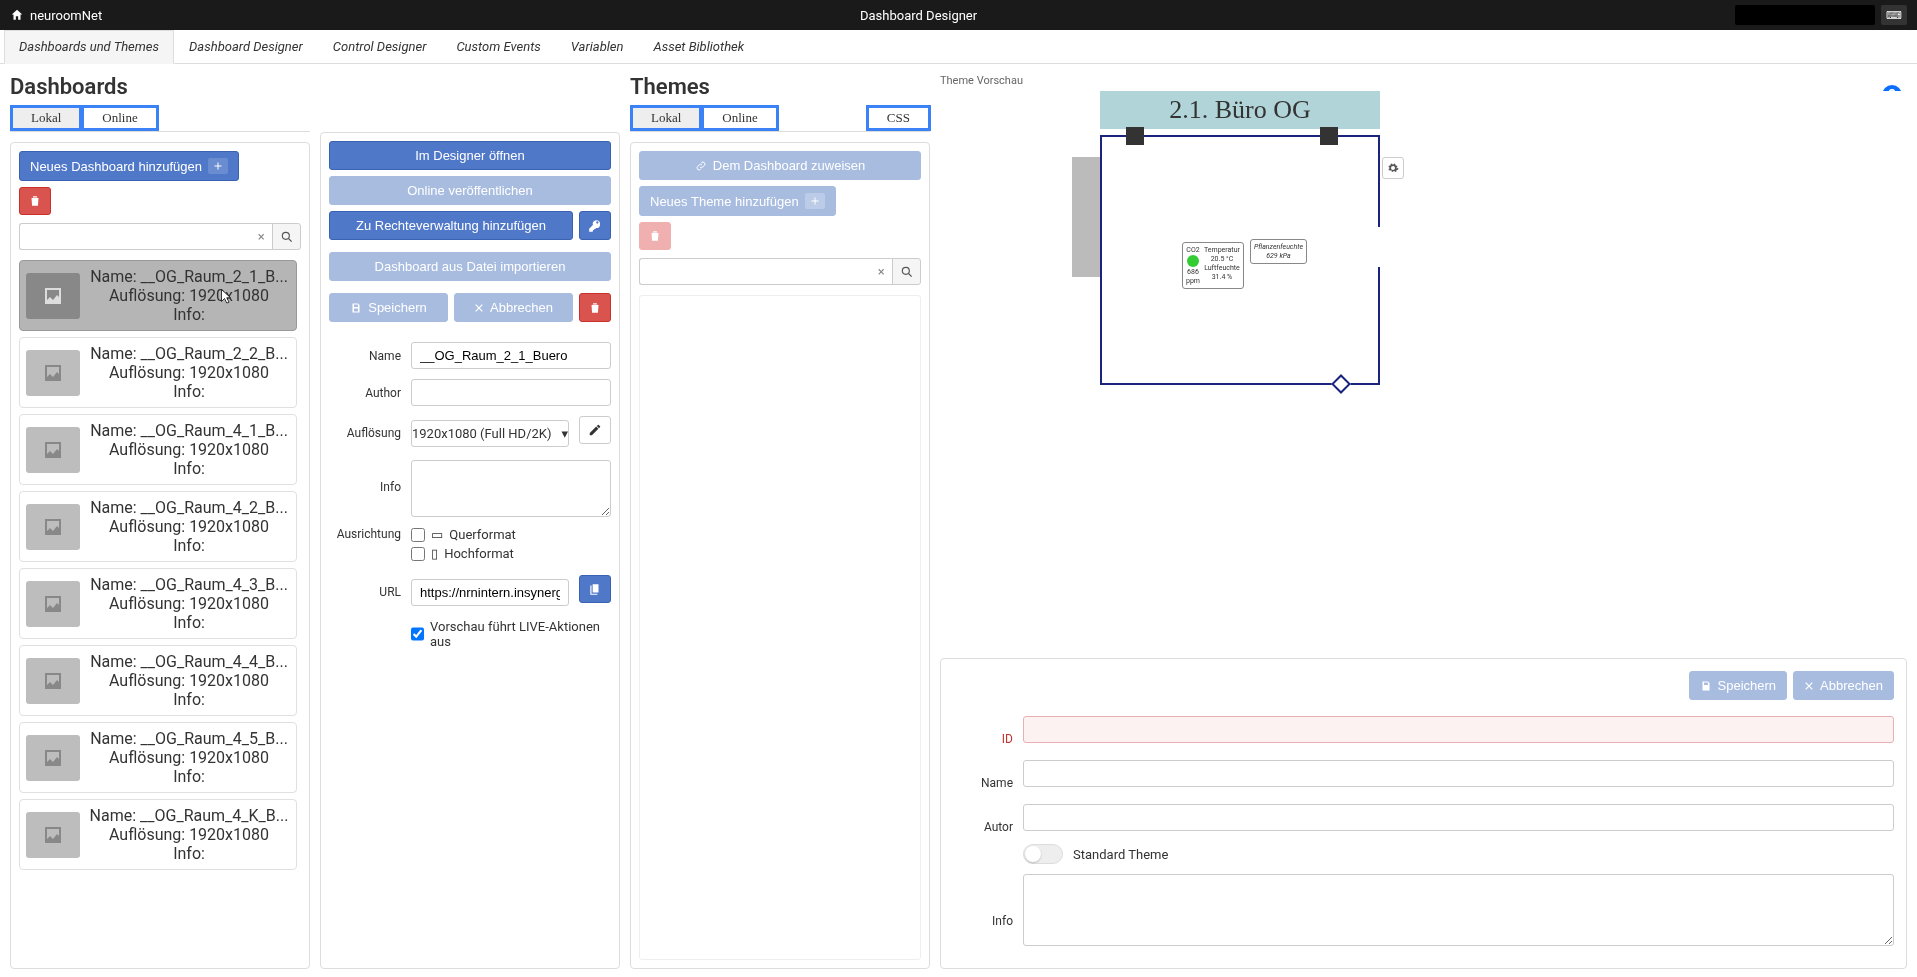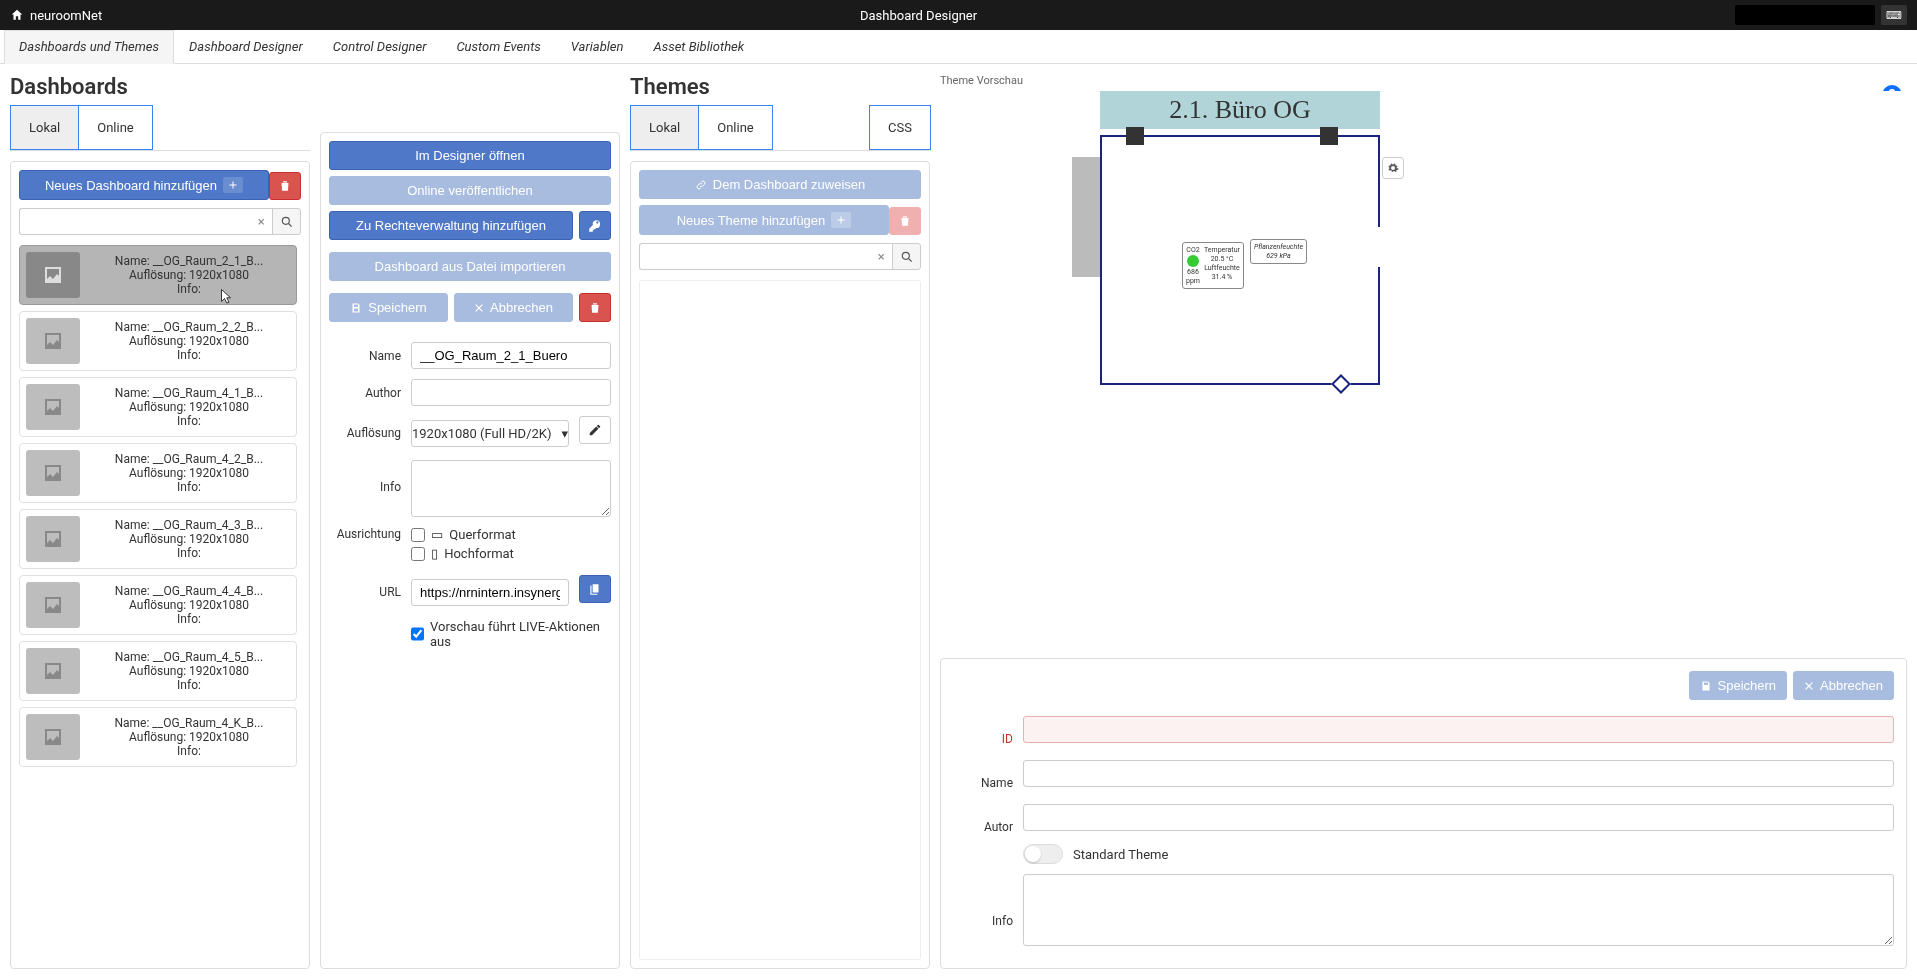--- a/index.html
+++ b/index.html
@@ -14,43 +14,43 @@
 .tabbar .tab { padding: 8px 14px; border: 1px solid transparent; cursor: pointer; color: #333; font-style: italic; }
 .tabbar .tab.active { background: #f5f5f5; border: 1px solid #ddd; border-bottom-color: #f5f5f5; margin-bottom: -1px; }
 .main { display: flex; gap: 10px; padding: 10px; height: calc(100vh - 62px); }
 .col { display: flex; flex-direction: column; }
 .col-dashboards { width: 300px; }
 .col-editor { width: 300px; }
 .col-themes { width: 300px; }
 .col-preview { flex: 1; }
 h2 { font-size: 22px; font-weight: 600; margin-bottom: 6px; }
 .sub-tabs { display: flex; border-bottom: 1px solid #ddd; margin-bottom: 10px; }
-.sub-tabs .stab { padding: 14px 18px; border: 1px solid #3b82f6; background: #fff; cursor: pointer; margin-right: -1px; }
+.sub-tabs .stab { padding: 2px 18px; border: 3px solid #3b82f6; background: #fff; cursor: pointer; margin-right: -1px; font-family: Liberation Serif, serif; }
 .sub-tabs .stab.active { background: #eee; }
 .sub-tabs .spacer { flex: 1; }
 .panel { border: 1px solid #ddd; border-radius: 4px; padding: 8px; display:flex; flex-direction:column; overflow:hidden; }
 .btn { border: 1px solid #ccc; border-radius: 3px; padding: 6px 10px; cursor: pointer; font-size: 13px; display: inline-flex; align-items: center; justify-content: center; gap: 6px; }
 .btn-primary { background: #5078c8; color: #fff; border-color: #3a62b3; }
 .btn-primary-light { background: #a8bce0; color: #fff; border-color:#a8bce0; }
 .btn-danger { background: #d9534f; color: #fff; border-color:#c9302c; }
 .btn-danger-light { background: #f0b0b0; color: #fff; border-color:#f0b0b0;}
 .btn-block { width: 100%; }
 .input { border: 1px solid #ccc; border-radius: 3px; padding: 5px 8px; width: 100%; font-size: 13px; }
-.toolbar-row { display: flex; align-items: flex-end; margin-bottom: 8px; }
+.toolbar-row { display: flex; gap: 6px; align-items: flex-start; margin-bottom: 8px; flex-direction: column; }
 .searchrow { display:flex; gap:0; align-items:stretch; margin-bottom:10px;}
 .searchrow .input { border-right:none; border-radius:3px 0 0 3px;}
 .searchrow .clear-x { position:relative; margin-left:-24px; width:24px; display:flex; align-items:center; justify-content:center; color:#888; cursor:pointer; }
 .searchrow .sbtn { border:1px solid #ccc; background:#f5f5f5; width:32px; display:flex; align-items:center; justify-content:center; border-radius:0 3px 3px 0; cursor:pointer;}
 .dash-list { overflow-y: auto; display:flex; flex-direction:column; gap:6px; padding-right:4px;}
 .dash-list::-webkit-scrollbar{width:10px}.dash-list::-webkit-scrollbar-thumb{background:#ccc;border-radius:5px}
 .dash-item { border: 1px solid #e0e0e0; border-radius:4px; padding:6px; display:flex; gap:8px; align-items:center; cursor:pointer; }
 .dash-item.selected { background: #b5b5b5; border-color:#999; }
 .dash-thumb { width:54px; height:46px; background:#bdbdbd; border-radius:3px; display:flex; align-items:center; justify-content:center; color:#888; flex-shrink:0;}
 .dash-item.selected .dash-thumb { background:#888; color:#ddd;}
-.dash-meta { flex:1; text-align:center; font-size:12px; color:#333; overflow:hidden;}
+.dash-meta { flex:1; text-align:center; font-size:16px; color:#333; overflow:hidden;}
 .dash-meta div { white-space:nowrap; overflow:hidden; text-overflow:ellipsis;}
 .editor-panel .btn { margin-bottom:6px;}
 .form-row { display:flex; align-items:center; gap:10px; margin-bottom:10px;}
 .form-row label { width:72px; text-align:right; font-size:12px; color:#333;}
 .form-row .field { flex:1; }
 .icon-btn { width:32px; padding:6px 0; }
 .select-like { border:1px solid #ccc; border-radius:3px; padding:5px 0; display:flex; align-items:center; justify-content:space-between; cursor:pointer; background:#fff;}
 .checkbox-row { display:flex; align-items:center; gap:6px; font-size:13px; margin-bottom:4px;}
 .checkbox-row input[type=checkbox]{width:14px;height:14px;}
 .preview-header { font-size:11px; color:#666; margin-bottom:4px;}

